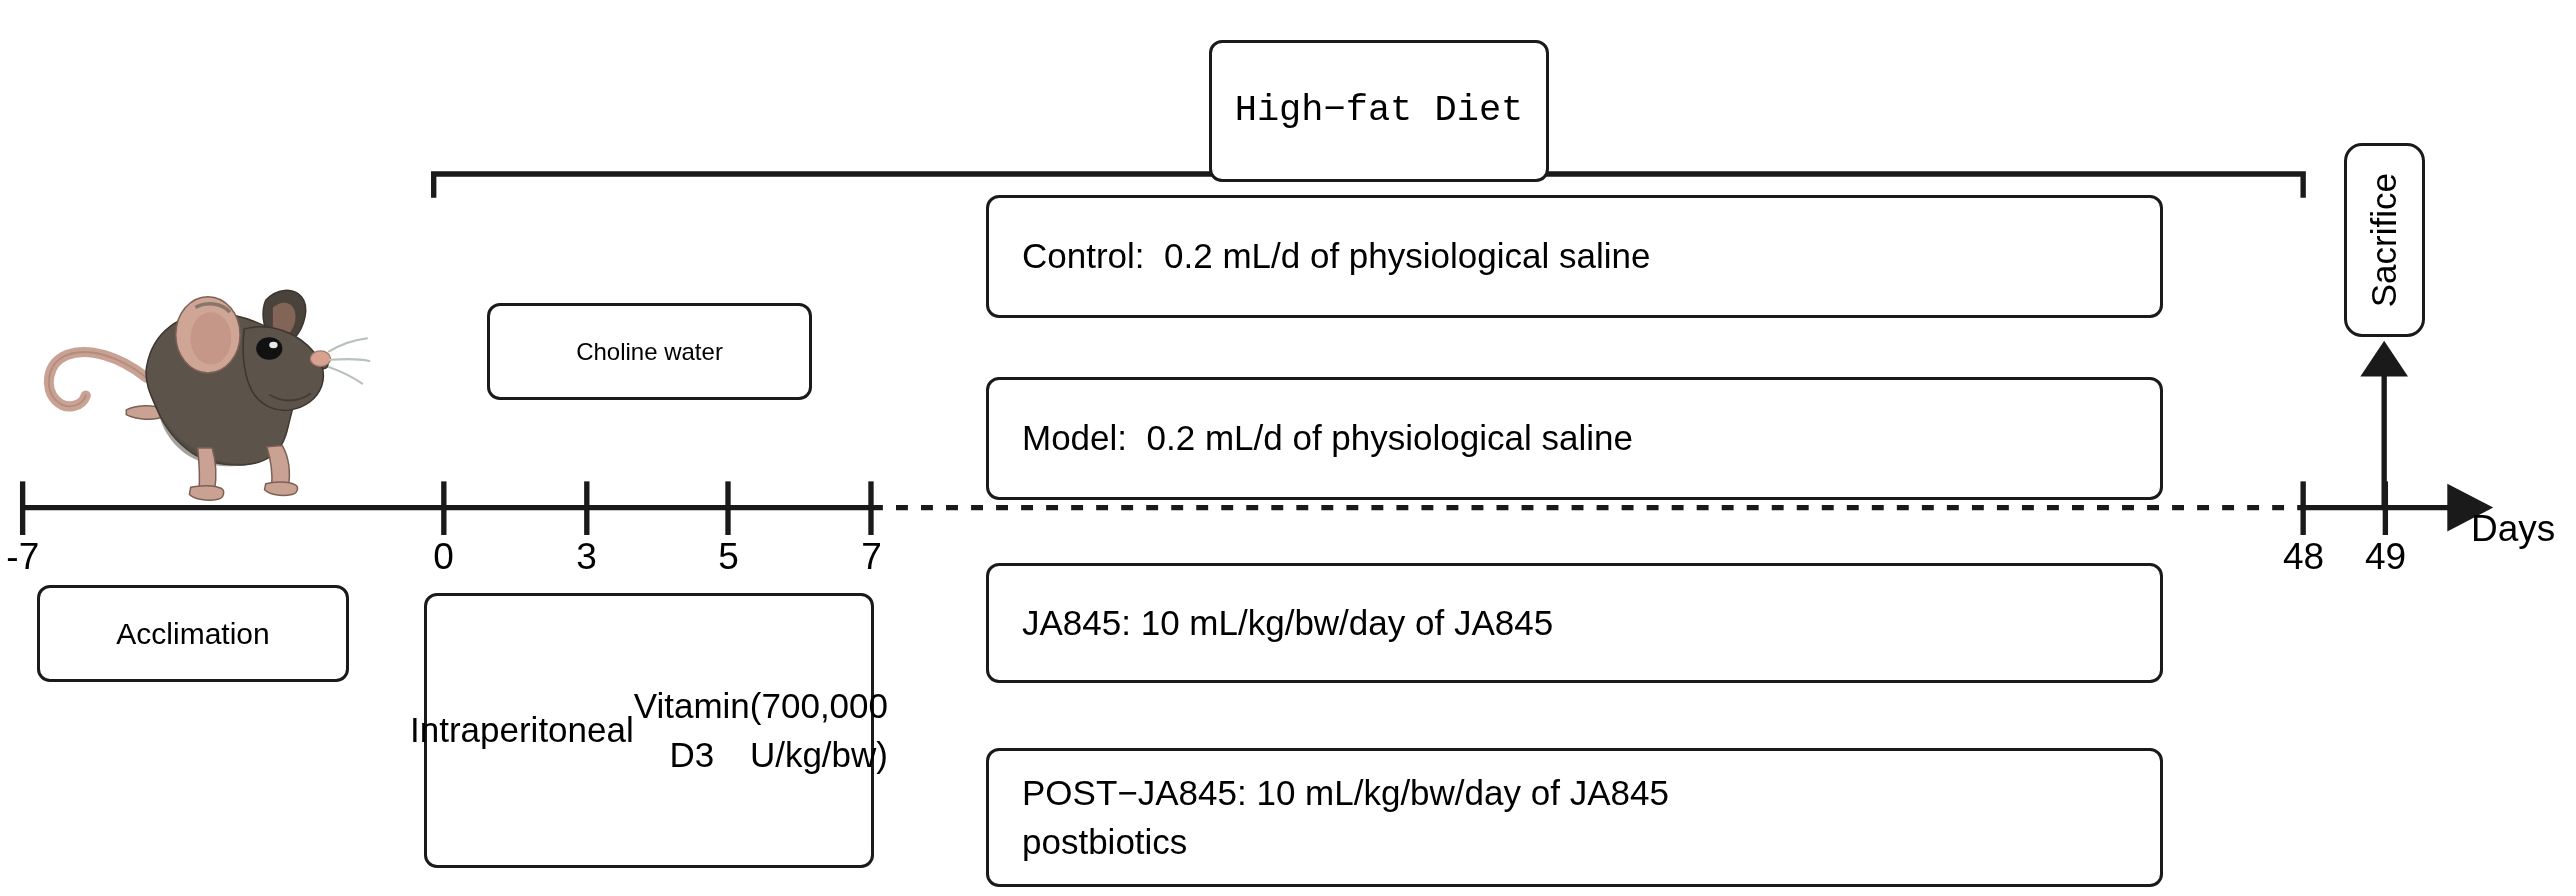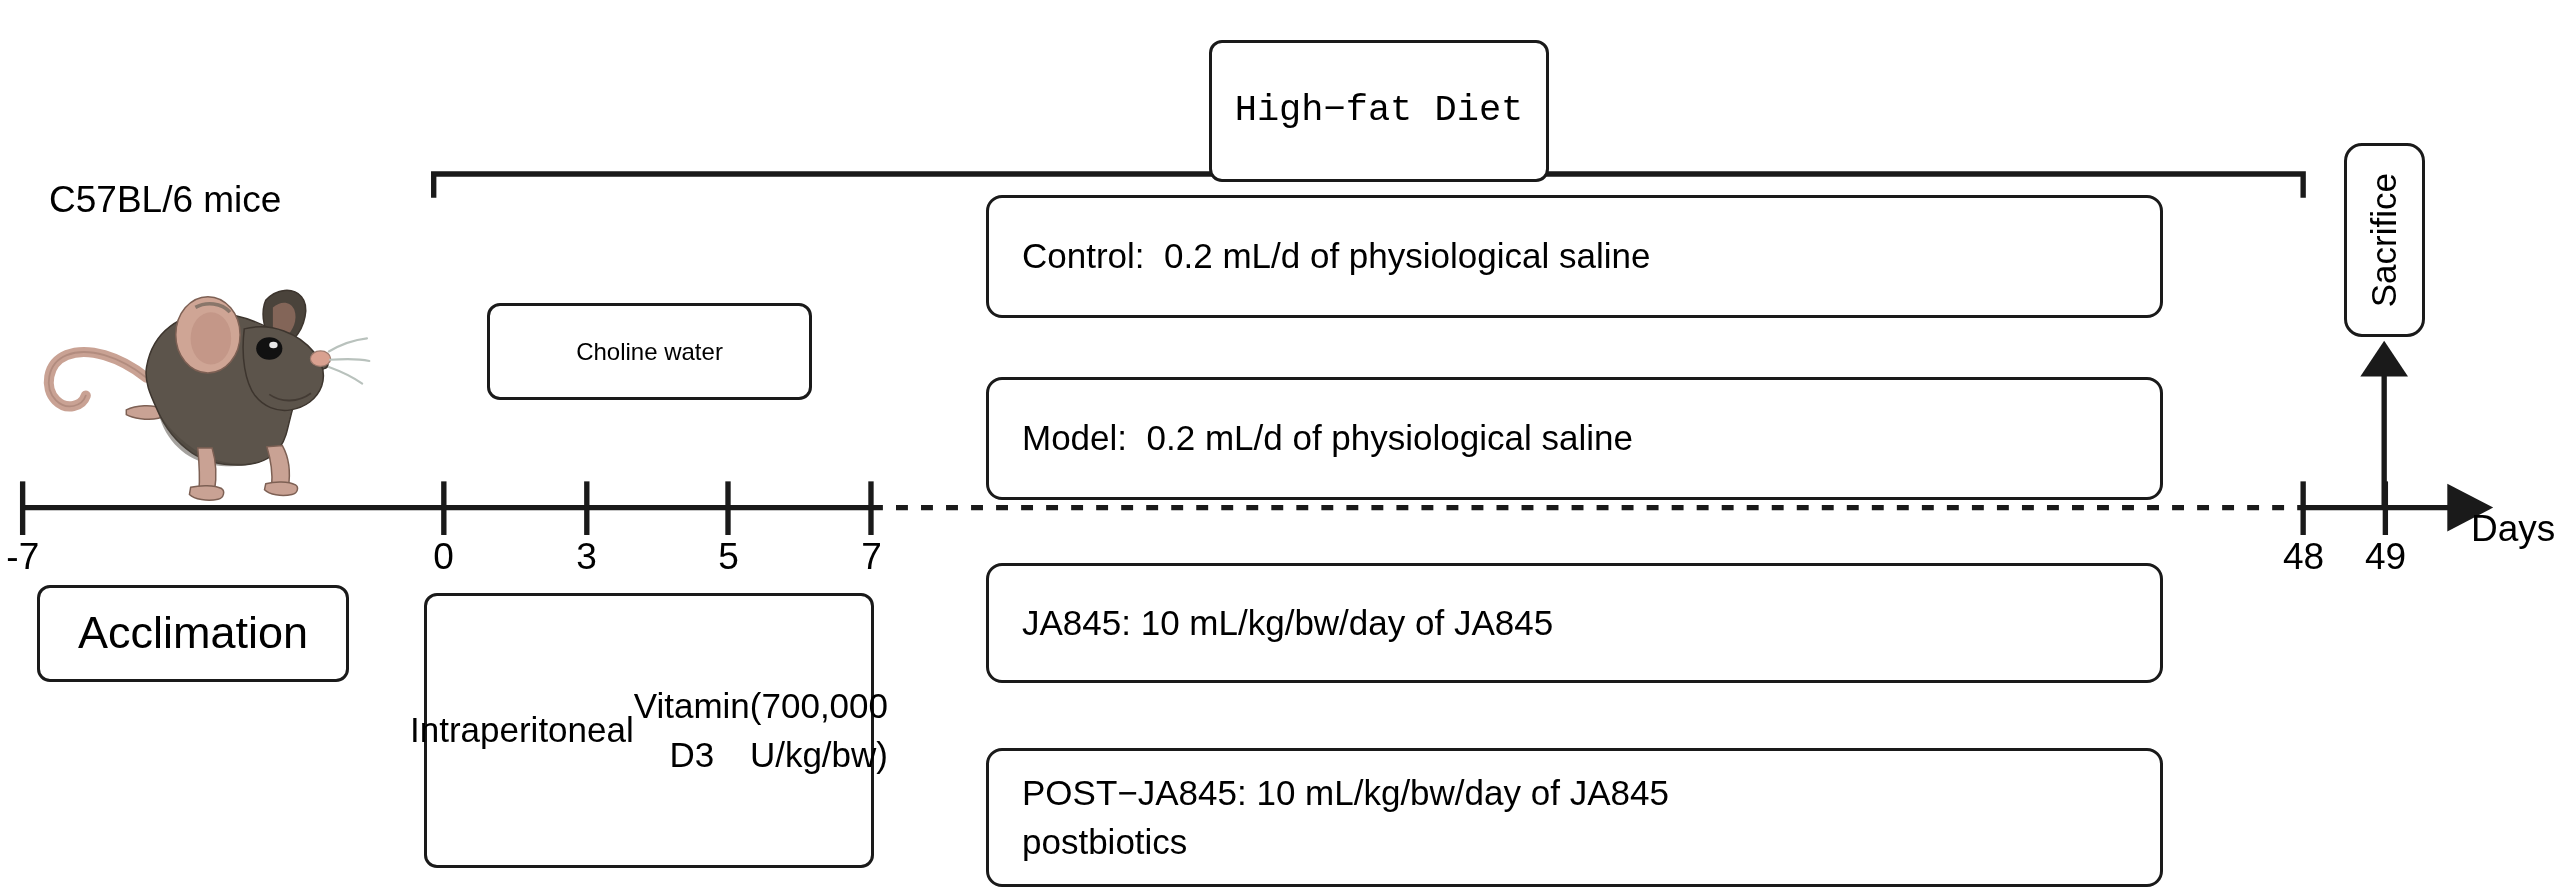--- a/index.html
+++ b/index.html
@@ -33,34 +33,34 @@
     background: #ffffff;
     border: 3.6px solid #1a1a1a;
     border-radius: 13px;
     display: flex;
     align-items: center;
     color: #000000;
     line-height: 1.38;
     white-space: pre-wrap;
   }
   .boxlbl.center { justify-content: center; text-align: center; }
-  .boxlbl.left   { justify-content: flex-start; text-align: left; border-radius: 16px; }
+  .boxlbl.left   { justify-content: flex-start; text-align: left; }
 
   #box-highfat {
     left: 1209px; top: 40px; width: 340px; height: 142px;
     font-size: 37px;
     font-family: Liberation Mono, monospace;
   }
   #box-choline {
     left: 487px; top: 303px; width: 325px; height: 97px;
     font-size: 24px;
   }
   #box-acclimation {
     left: 37px; top: 585px; width: 312px; height: 97px;
-    font-size: 45px;
+    font-size: 30px;
   }
   #box-vitd3 {
     left: 424px; top: 593px; width: 450px; height: 275px;
     font-size: 35px;
     justify-content: center;
   }
   #box-vitd3 .ln { display: block; width: 100%; text-align: center; }
 
   .grp {
     left: 986px; width: 1177px;
@@ -190,21 +190,20 @@
         <path d="M 492 196 C 514 204 534 214 548 224"></path>
       </g>
 
       <path d="M 388 330 C 394 350 398 374 396 396 L 424 398 C 428 372 424 346 414 328 Z" fill="#c9a294" stroke="#7d6054" stroke-width="2.5"></path>
       <path d="M 386 392 C 402 388 424 388 436 394 C 442 398 440 408 430 410 C 412 414 392 410 384 402 Z" fill="#c9a294" stroke="#7d6054" stroke-width="2.5"></path>
       <path d="M 272 332 C 274 354 276 380 274 402 L 300 404 C 304 380 302 352 296 332 Z" fill="#c9a294" stroke="#7d6054" stroke-width="2.5"></path>
       <path d="M 260 398 C 276 394 300 394 312 400 C 318 404 316 416 306 418 C 288 422 266 418 258 410 Z" fill="#c9a294" stroke="#7d6054" stroke-width="2.5"></path>
     </g>
   </svg>
 
-  <div class="txt" id="lbl-strain">C57BL/6 mice</div>
 
   <div class="txt" id="lbl-days">Days</div>
 
   <div class="tick-label" style="left:-10.7px; top:536px; width:67px;">-7</div>
   <div class="tick-label" style="left:410px; top:536px; width:67px;">0</div>
   <div class="tick-label" style="left:553px; top:536px; width:67px;">3</div>
   <div class="tick-label" style="left:695px; top:536px; width:67px;">5</div>
   <div class="tick-label" style="left:838px; top:536px; width:67px;">7</div>
   <div class="tick-label" style="left:2264px; top:536px; width:79px;">48</div>
   <div class="tick-label" style="left:2346px; top:536px; width:79px;">49</div>

